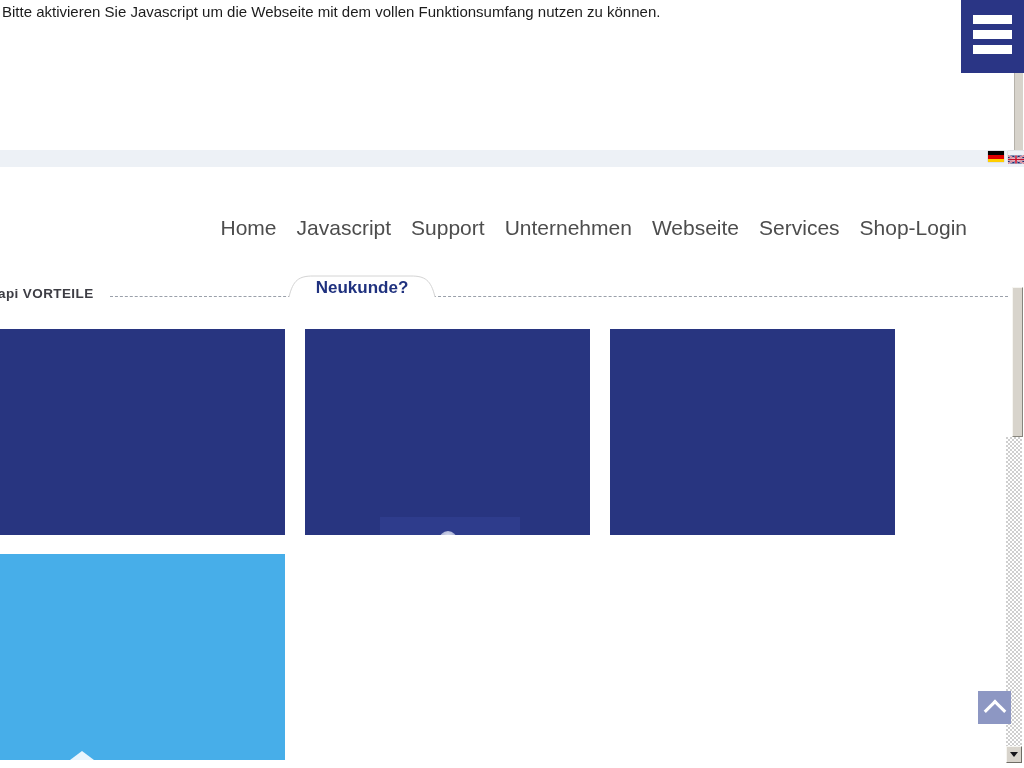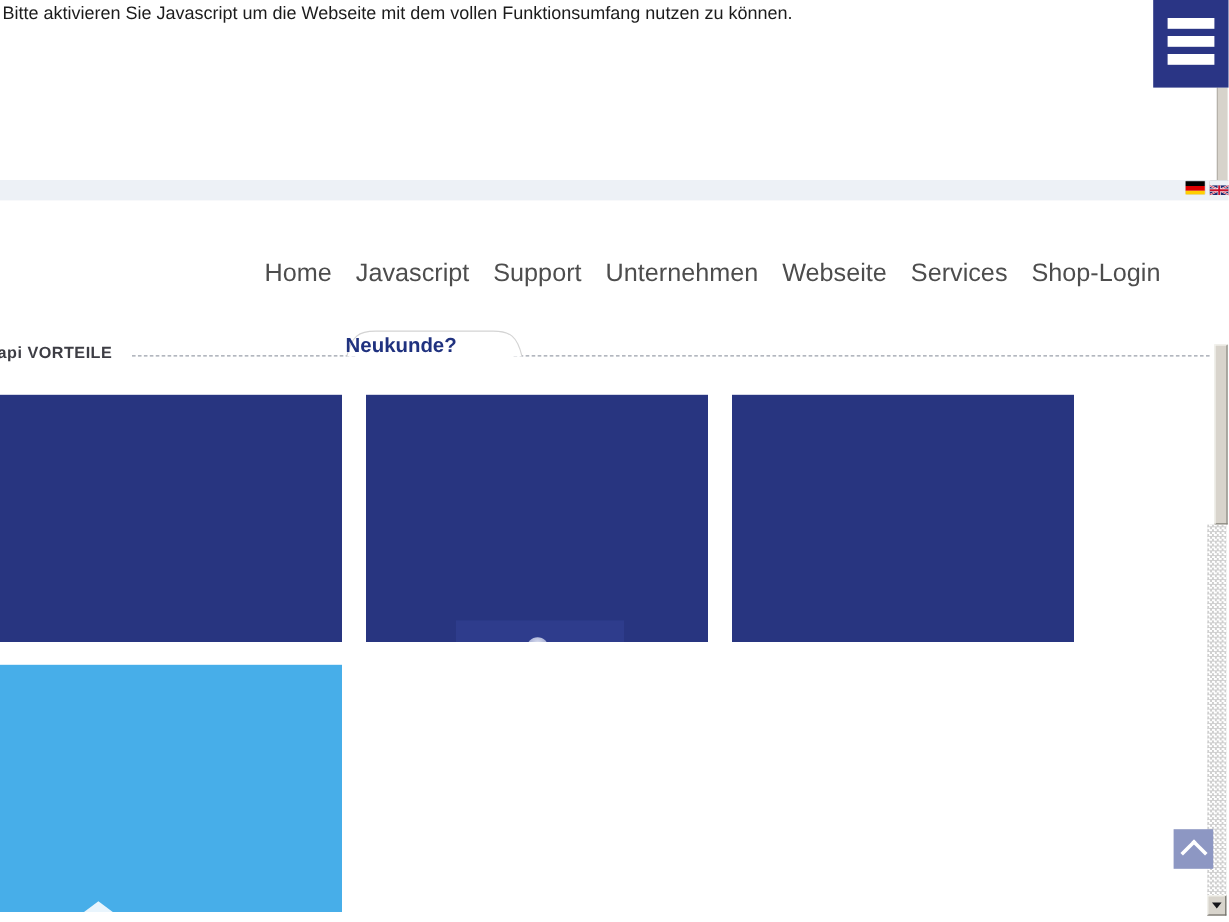--- a/index.html
+++ b/index.html
@@ -29,21 +29,21 @@
   .main-nav a{color:#4d4d4d;text-decoration:none;cursor:pointer;white-space:nowrap;}
 
   
   .section-label{position:absolute;left:-2px;top:286px;font-size:13.5px;font-weight:bold;
                  color:#3d3d44;letter-spacing:.4px;}
   .dash{position:absolute;top:296px;height:0;border-top:1px dashed #9aa0aa;}
   .dash-left{left:110px;width:186px;}
   .dash-right{left:428px;width:580px;}
   .tab-wrap{position:absolute;left:288px;top:274px;width:148px;height:24px;cursor:pointer;}
   .tab-wrap svg{position:absolute;left:0;top:0;}
-  .tab-label{position:absolute;left:0;top:4px;width:148px;text-align:left;
+  .tab-label{position:absolute;left:0;top:4px;width:148px;text-align:center;
              font-size:17px;font-weight:bold;color:#20327f;}
 
   
   .card{position:absolute;width:285px;height:206px;cursor:pointer;overflow:hidden;}
   .card-dark{background:#283580;}
   .card1{left:0;top:329px;}
   .card2{left:305px;top:329px;}
   .card3{left:610px;top:329px;}
   .card4{left:0;top:554px;background:#47aee9;}
   .card2 .inner-rect{position:absolute;left:75px;top:188px;width:140px;height:18px;background:#2e3c8c;}

